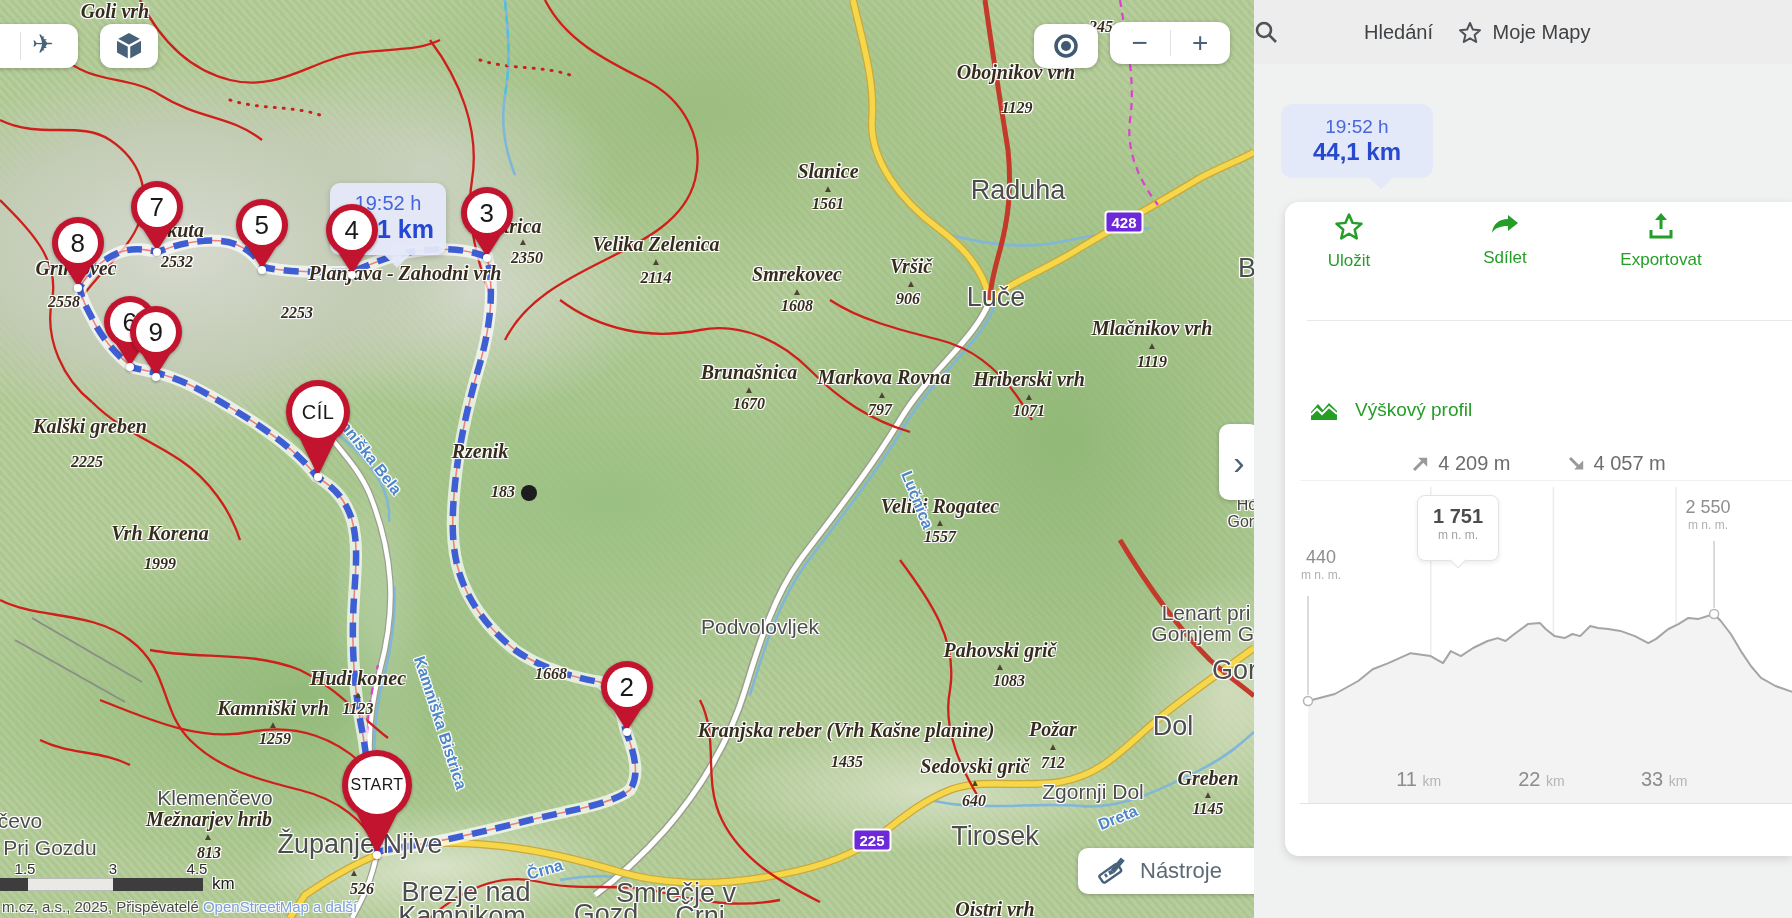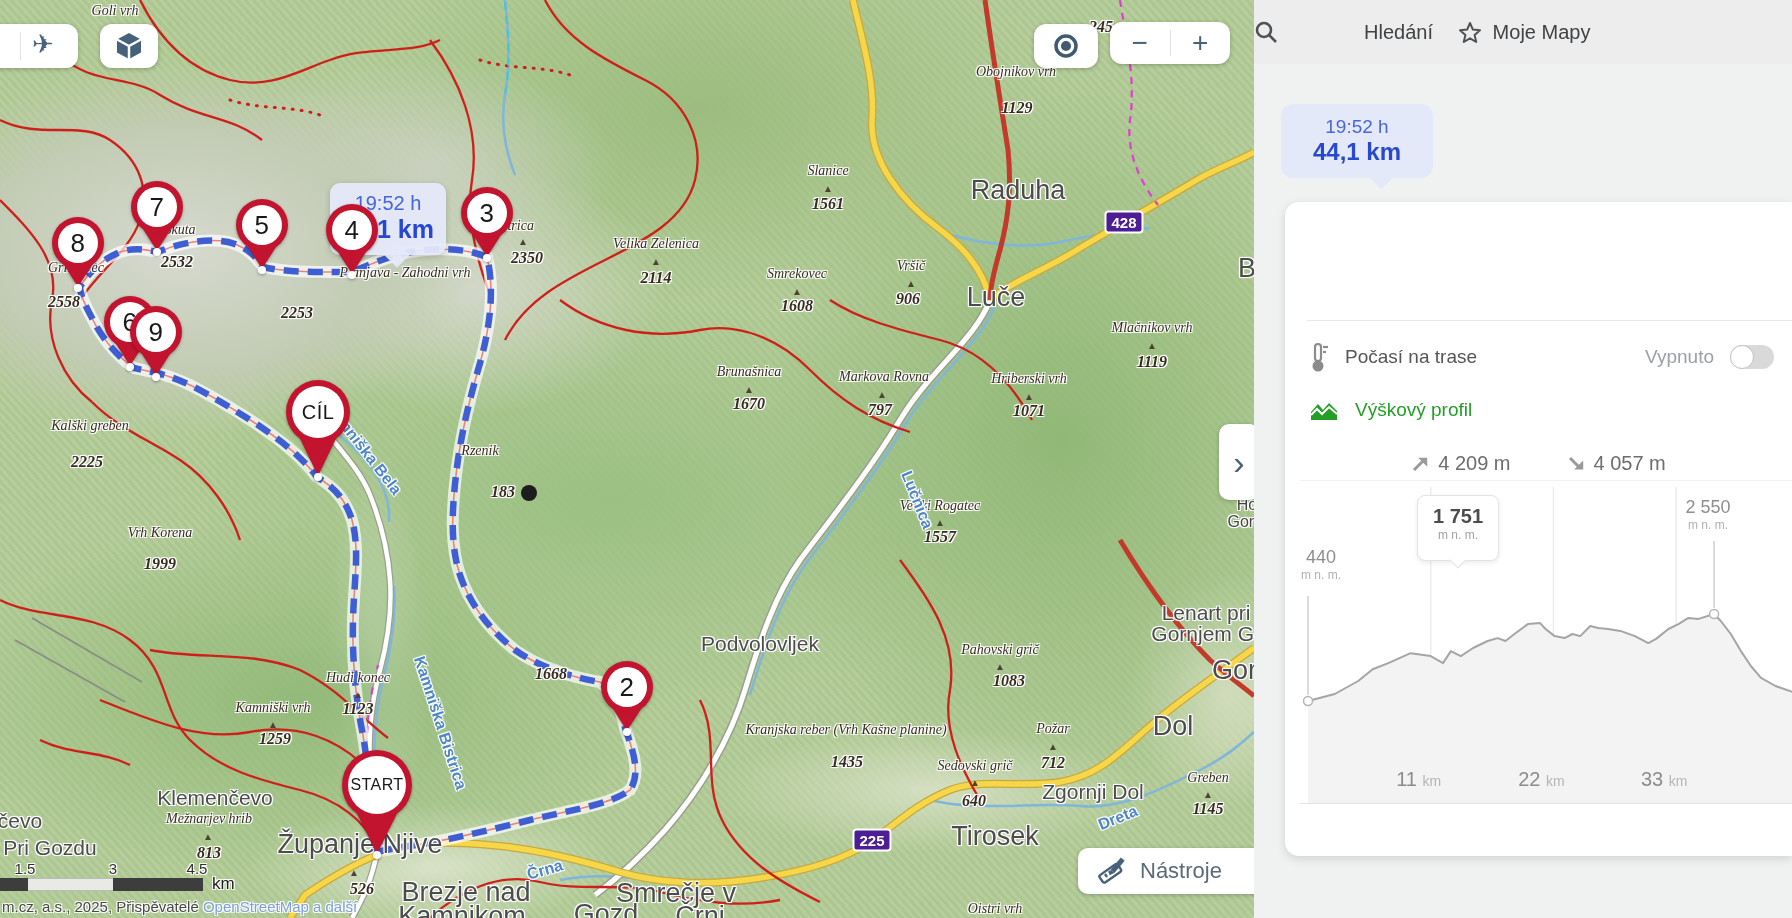--- a/index.html
+++ b/index.html
@@ -20,30 +20,30 @@
       radial-gradient(ellipse 520px 260px at 300px 700px,#93ba7a 0%,rgba(147,186,122,0) 70%),
       radial-gradient(ellipse 70px 260px at 378px 660px,#e2e8d6 0%,rgba(226,232,214,0) 75%),
       radial-gradient(ellipse 300px 90px at 930px 790px,#d4dfc2 0%,rgba(212,223,194,0) 70%),
       radial-gradient(ellipse 140px 170px at 1225px 690px,#d8e0c4 0%,rgba(216,224,196,0) 70%),
       radial-gradient(ellipse 260px 90px at 430px 865px,#dae3ca 0%,rgba(218,227,202,0) 70%),
       repeating-linear-gradient(48deg,rgba(255,255,255,.045) 0 3px,rgba(40,70,30,.045) 3px 6px);}
   .mapsvg{position:absolute;left:0;top:0;z-index:5;}
   .labels{position:absolute;inset:0;z-index:10;pointer-events:none;}
   .ml{position:absolute;white-space:nowrap;transform:translate(-50%,-50%);
       text-shadow:-1px -1px 0 #fff,1px -1px 0 #fff,-1px 1px 0 #fff,1px 1px 0 #fff,0 0 3px #fff;}
-  .ml.peak{font-family:"Liberation Serif",serif;font-style:italic;font-weight:400;
-           font-size:14px;color:#362c1e;}
+  .ml.peak{font-family:"Liberation Serif",serif;font-style:italic;font-weight:700;
+           font-size:20px;color:#362c1e;}
   .ml.elev{font-family:"Liberation Serif",serif;font-style:italic;font-weight:700;
            font-size:16px;color:#362c1e;}
   .ml.tri{font-size:10px;color:#4c4334;text-shadow:none;}
   .ml.town{font-size:16px;color:#454545;font-weight:500;}
   .ml.town-md{font-size:21px;color:#4c4c4c;font-weight:500;}
   .ml.town-lg{font-size:27px;color:#4c4c4c;font-weight:500;}
   .ml.river{font-size:16px;font-weight:700;color:#4e86c8;}
-  .ml.badge{background:#4c1d95;color:#fff;border:2px solid #fff;border-radius:4px;
+  .ml.badge{background:#6d28d9;color:#fff;border:2px solid #fff;border-radius:4px;
             padding:0 5px;font-size:15px;font-weight:700;text-shadow:none;line-height:19px;}
   .markers{position:absolute;inset:0;z-index:20;}
   .marker{position:absolute;width:0;height:0;}
   .marker svg{position:absolute;filter:drop-shadow(0 1px 1.5px rgba(0,0,0,.35));}
   .mlabel{position:absolute;text-align:center;color:#191919;letter-spacing:.4px;}
 
   
   .map-tip{position:absolute;left:330px;top:183px;width:116px;height:72px;z-index:15;
            background:rgba(228,233,250,.94);border-radius:10px;text-align:center;
            box-shadow:0 2px 6px rgba(0,0,0,.18);}
@@ -275,21 +275,21 @@
         <span class="ml peak" style="left: 940px; top: 506px;">Veliki Rogatec</span>
         <span class="ml tri" style="left: 940px; top: 522px;">▲</span>
         <span class="ml elev" style="left: 940px; top: 537px;">1557</span>
         <span class="ml peak" style="left: 160px; top: 533px;">Vrh Korena</span>
         <span class="ml elev" style="left: 160px; top: 564px;">1999</span>
         <span class="ml peak" style="left: 472px; top: 451px; margin-left: 8px;">Rzenik</span>
         <span class="ml elev" style="left: 503px; top: 492px;">183</span>
         <span class="ml river" style="left: 917px; top: 500px; transform: translate(-50%, -50%) rotate(68deg);">Lučnica</span>
         <span class="ml town" style="left: 1247px; top: 505px;">Ho</span>
         <span class="ml town" style="left: 1247px; top: 522px;">Gornj</span>
-        <span class="ml town-md" style="left: 760px; top: 644px;">Podvolovljek</span>
+        <span class="ml town-md" style="left: 760px; top: 627px;">Podvolovljek</span>
         <span class="ml town-md" style="left: 1206px; top: 613px;">Lenart pri</span>
         <span class="ml town-md" style="left: 1212px; top: 634px;">Gornjem Gra</span>
         <span class="ml town-lg" style="left: 1242px; top: 670px;">Gorn</span>
         <span class="ml peak" style="left: 1000px; top: 650px;">Pahovski grič</span>
         <span class="ml tri" style="left: 1000px; top: 666px;">▲</span>
         <span class="ml elev" style="left: 1000px; top: 681px; margin-left: 9px;">1083</span>
         <span class="ml elev" style="left: 551px; top: 674px;">1668</span>
         <span class="ml peak" style="left: 358px; top: 678px;">Hudi konec</span>
         <span class="ml tri" style="left: 358px; top: 694px;">▲</span>
         <span class="ml elev" style="left: 358px; top: 709px;">1123</span>
@@ -500,35 +500,44 @@
       </div>
     </div>
 
     <div class="chip">
       <div class="c1">19:52 h</div>
       <div class="c2">44,1 km</div>
       <div class="ptr"></div>
     </div>
 
     <div class="card">
+      <div class="actions">
+        <div class="action">
+          <svg width="30" height="29" viewBox="0 0 24 23">
+            <polygon points="12,2 14.9,8.6 22,9.3 16.6,14 18.2,21 12,17.3 5.8,21 7.4,14 2,9.3 9.1,8.6" stroke="#259e28" stroke-width="2" fill="none" stroke-linejoin="round"></polygon>
+          </svg>
+          <div class="lbl">Uložit</div>
+        </div>
+        <div class="action">
+          <svg width="30" height="26" viewBox="0 0 30 26">
+            <path d="M18,3 L28,11 L18,19 L18,14 C10,14 5,16 2,21 C3,12 9,7 18,7 Z" fill="#259e28"></path>
+          </svg>
+          <div class="lbl">Sdílet</div>
+        </div>
+        <div class="action">
+          <svg width="28" height="28" viewBox="0 0 28 28">
+            <line x1="14" y1="6" x2="14" y2="17" stroke="#259e28" stroke-width="3"></line>
+            <polygon points="8,8 20,8 14,1" fill="#259e28"></polygon>
+            <path d="M4,18 v7 h20 v-7" stroke="#259e28" stroke-width="3" fill="none"></path>
+          </svg>
+          <div class="lbl">Exportovat</div>
+        </div>
+      </div>
       <div class="hr"></div>
 
-      <div class="row row-weather">
-        <svg width="20" height="32" viewBox="0 0 20 32">
-          <rect x="6" y="3" width="6" height="17" rx="3" stroke="#8b8b8b" stroke-width="2.2" fill="none"></rect>
-          <circle cx="9" cy="25" r="5.5" fill="#8b8b8b"></circle>
-          <line x1="14" y1="6" x2="19" y2="6" stroke="#8b8b8b" stroke-width="2.2"></line>
-          <line x1="14" y1="11" x2="17" y2="11" stroke="#8b8b8b" stroke-width="2.2"></line>
-        </svg>
-        <span class="lbl">Počasí na trase</span>
-        <span class="val">Vypnuto</span>
-        <div class="toggle">
-          <div class="knob"></div>
-        </div>
-      </div>
 
       <div class="row row-profile">
         <svg width="30" height="24" viewBox="0 0 30 24">
           <polygon points="2,22 2,14 9,6 14,12 20,5 28,13 28,22" fill="#259e28"></polygon>
           <polyline points="2,17 8,11 13,16 20,9 28,16" stroke="#fff" stroke-width="2" fill="none"></polyline>
         </svg>
         <span class="lbl">Výškový profil</span>
       </div>
 
       <div class="stats">

